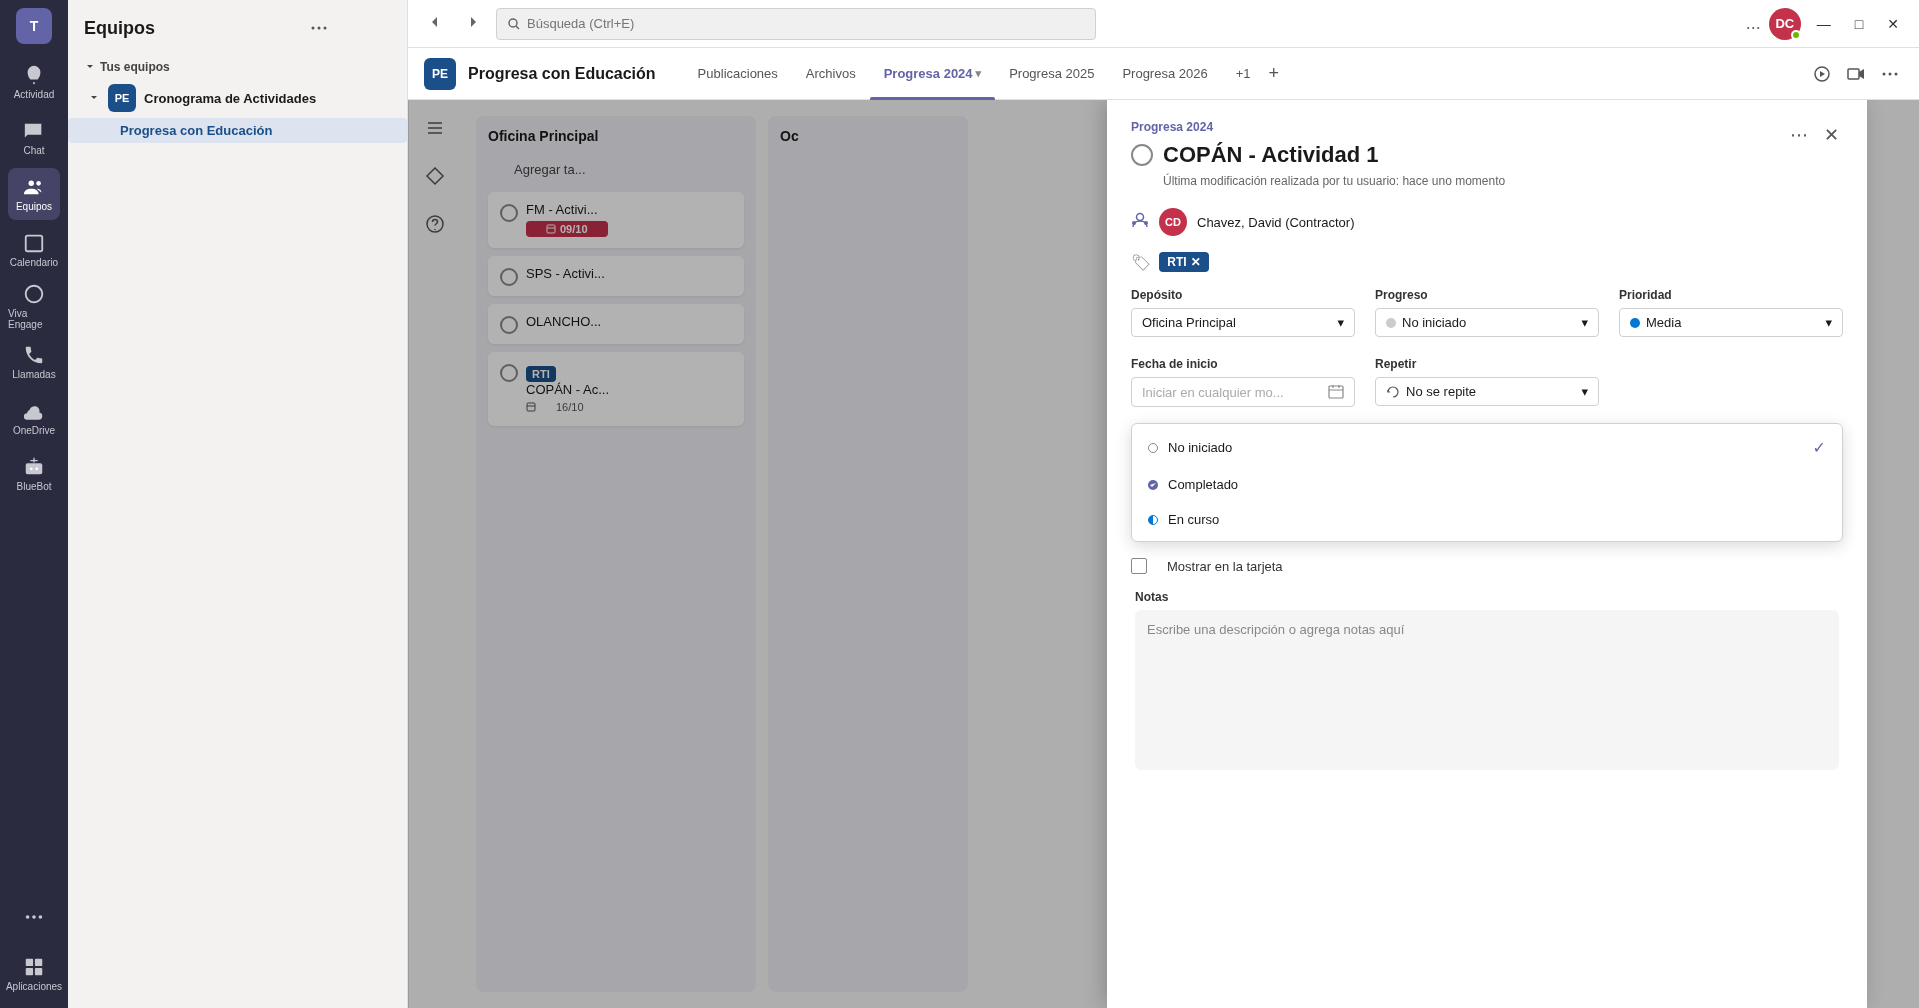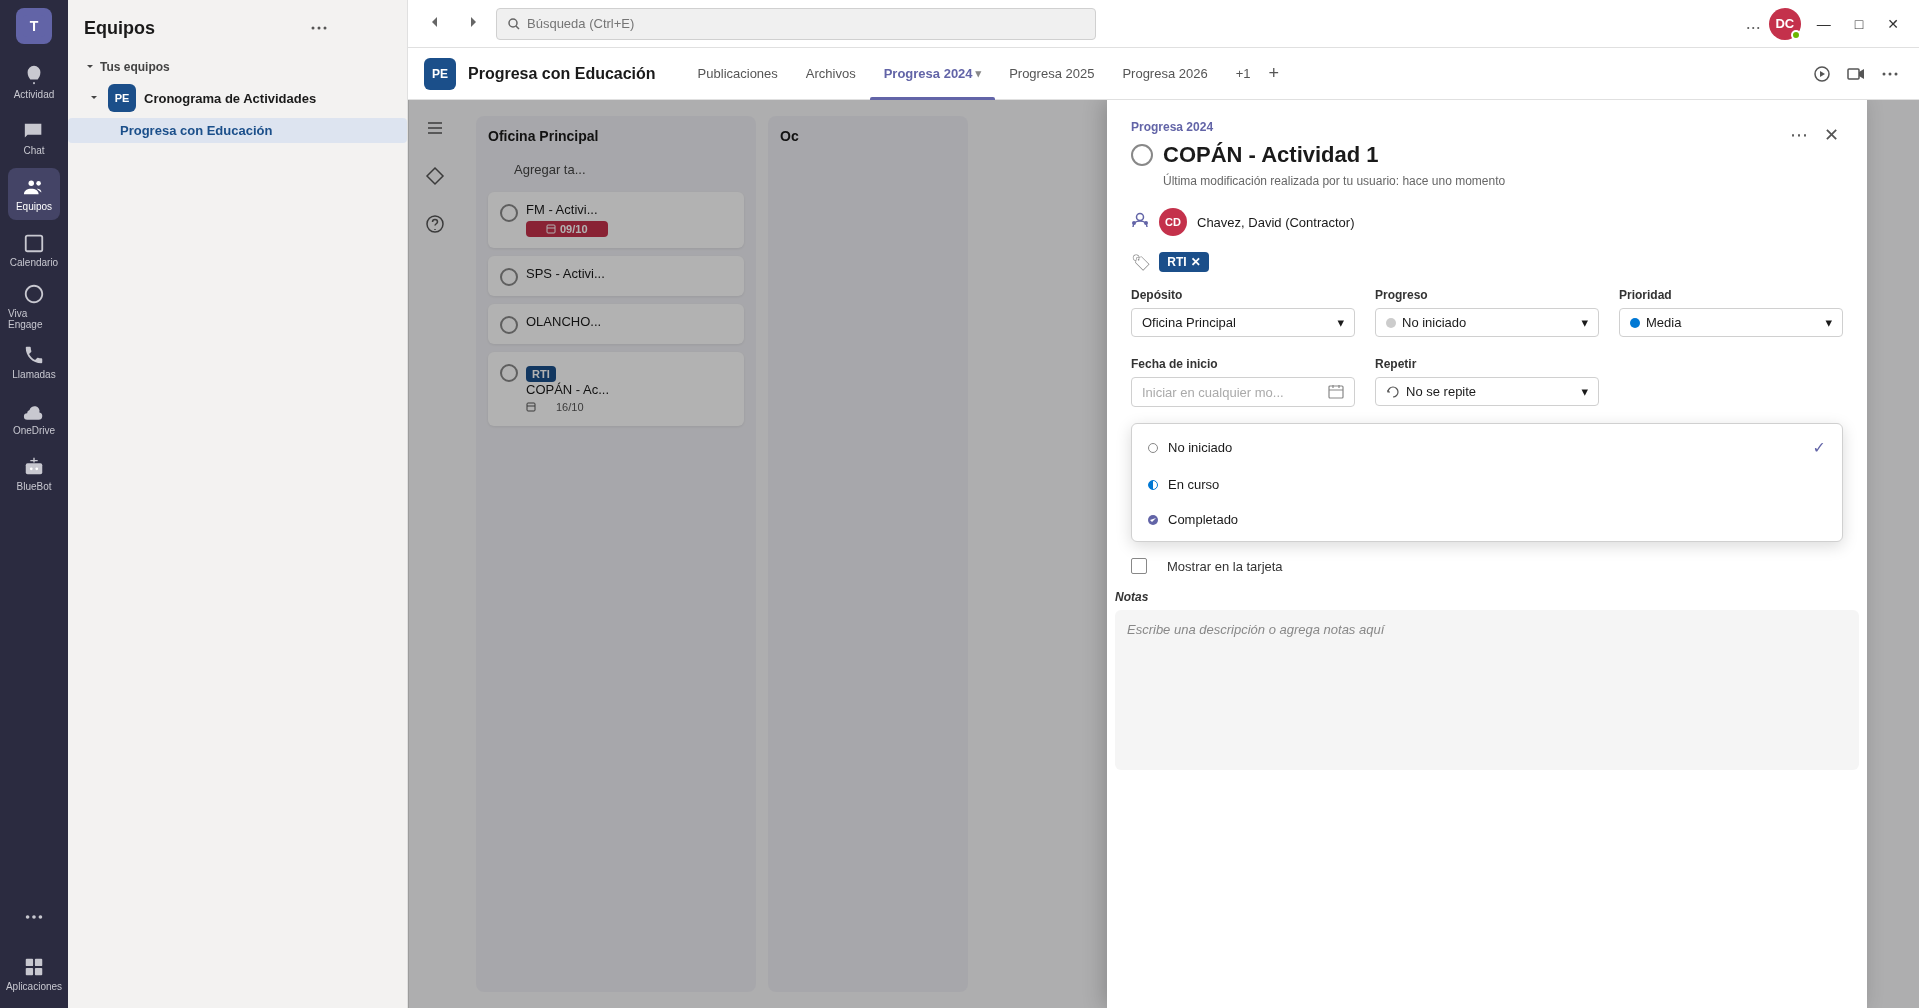--- a/index.html
+++ b/index.html
@@ -416,21 +416,21 @@
     .dropdown-item {
       display: flex; align-items: center; gap: 10px;
       padding: 10px 16px;
       font-size: 13px; color: #1a1a1a;
       cursor: pointer;
     }
     .dropdown-check { color: #6264a7; font-size: 16px; margin-left: auto; }
     .dropdown-item-dot { width: 10px; height: 10px; border-radius: 50%; border: 1px solid #888; background: transparent; }
     .dropdown-item-dot.half { background: linear-gradient(90deg, #0078d4 50%, transparent 50%); border-color: #0078d4; }
 
-    .task-detail-notes { padding: 0 8px 16px; font-style: italic; }
+    .task-detail-notes { padding: 0 28px 16px; }
     .notes-label { font-size: 12px; font-weight: 600; color: #333; margin-bottom: 6px; }
     .notes-area {
       background: #f5f5f5; border-radius: 6px;
       padding: 12px; min-height: 160px;
       font-size: 13px; color: #888;
     }
 
     .show-card-row {
       display: flex; align-items: center; gap: 20px;
       padding: 0 24px;
@@ -849,31 +849,31 @@
         </div>
       </div>
 
       <div class="dropdown-popup">
         <div class="dropdown-item">
           <span class="dropdown-item-dot"></span>
           <span>No iniciado</span>
           <span class="dropdown-check">✓</span>
         </div>
         <div class="dropdown-item">
-          <span class="dropdown-item-dot half"></span>
-          <span>En curso</span>
-        </div>
-        <div class="dropdown-item">
           <span style="width:10px;height:10px;background:#6264a7;border-radius:50%;display:inline-flex;align-items:center;justify-content:center;">
             <svg width="8" height="8" viewBox="0 0 8 8" fill="white">
                 <path d="M1 4l2 2 4-4"></path>
               </svg>
           </span>
           <span>Completado</span>
         </div>
+        <div class="dropdown-item">
+          <span class="dropdown-item-dot half"></span>
+          <span>En curso</span>
+        </div>
       </div>
 
       <div class="show-card-row">
         <div class="show-card-checkbox"></div>
         <span class="show-card-label">Mostrar en la tarjeta</span>
       </div>
 
       <div class="task-detail-notes" style="margin-top:16px;">
         <div class="notes-label">Notas</div>
         <div class="notes-area">Escribe una descripción o agrega notas aquí</div>

